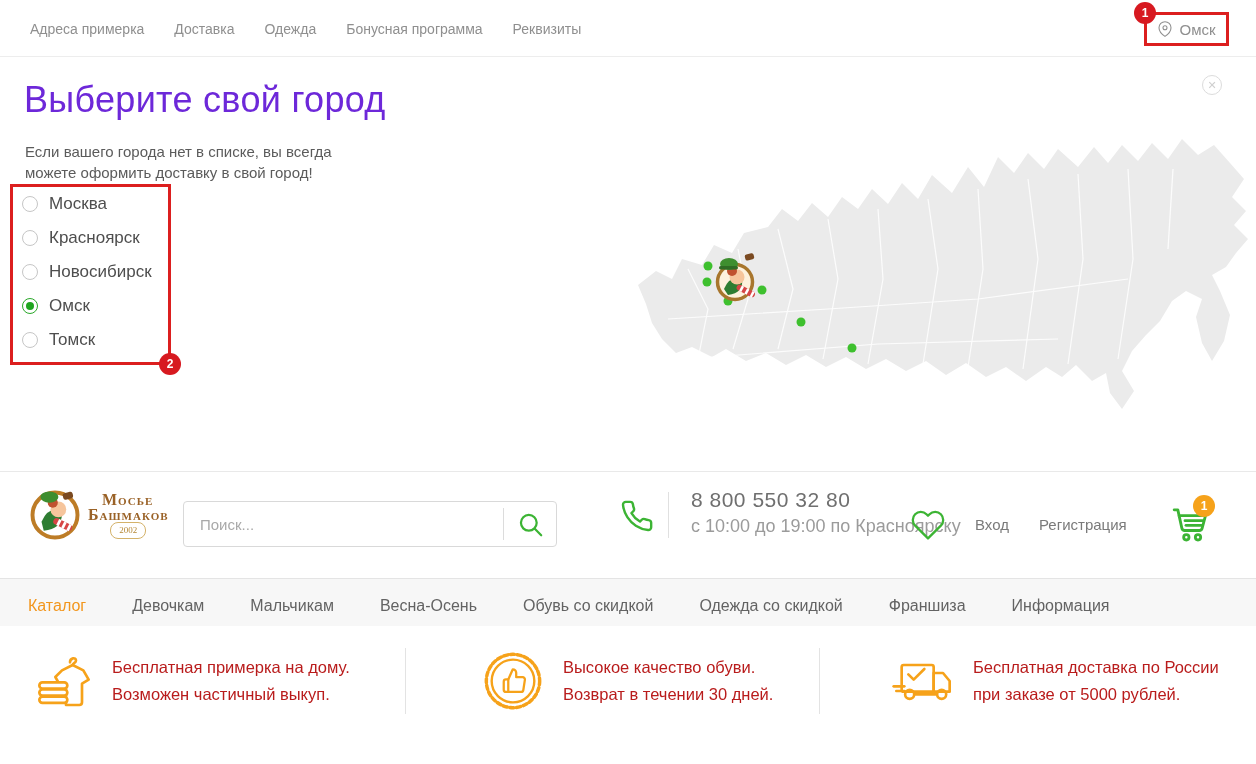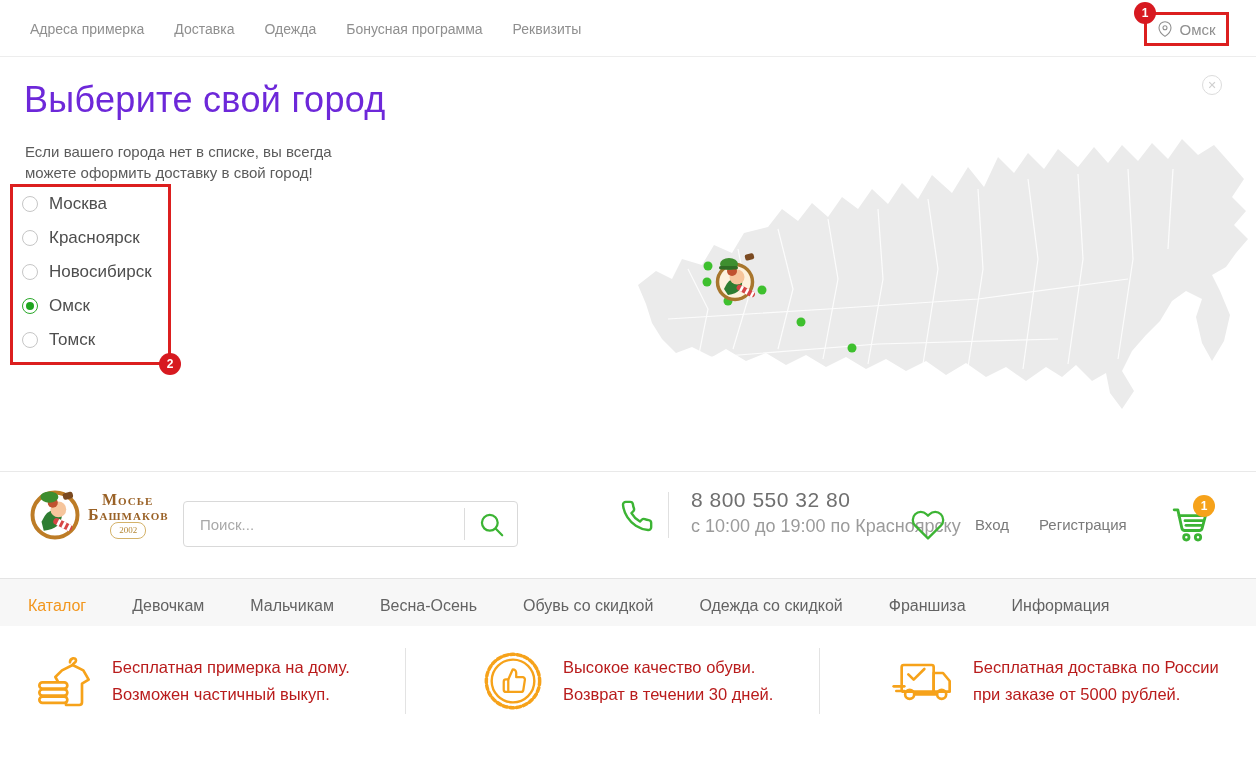--- a/index.html
+++ b/index.html
@@ -32,21 +32,21 @@
   .map-wrap { position:absolute; left:628px; top:52px; width:628px; height:345px; }
 
   
   .header { position:absolute; left:0; top:471px; width:1256px; height:107px; background:#fff; border-top:1px solid #e9e9e9; }
   .logo { position:absolute; left:28px; top:16px; display:flex; align-items:center; gap:6px; cursor:pointer; width:145px; }
   .logo-text { display:flex; flex-direction:column; line-height:15px; font-family:"Liberation Serif","DejaVu Serif",serif; color:#9a6227; }
   .logo-w1 { font-size:16px; font-weight:bold; font-variant:small-caps; letter-spacing:1px; margin-left:14px; }
   .logo-w2 { font-size:16px; font-weight:bold; font-variant:small-caps; letter-spacing:1px; }
   .logo-year { font-size:9px; color:#b68937; border:1px solid #d4b26a; border-radius:8px; padding:0 8px; align-self:center; }
 
-  .search-box { position:absolute; left:183px; top:29px; width:335px; height:46px; border:1px solid #d9d9d9; border-radius:4px; background:#fff; }
+  .search-box { position:absolute; left:183px; top:29px; width:374px; height:46px; border:1px solid #d9d9d9; border-radius:4px; background:#fff; }
   .search-input { position:absolute; left:0; top:0; width:505px-183px; width:312px; height:44px; border:none; outline:none; padding-left:16px; font-size:15px; color:#444; font-family:inherit; background:transparent; }
   .search-input::placeholder { color:#a9a9a9; }
   .search-sep { position:absolute; right:52px; top:6px; width:1px; height:32px; background:#dcdcdc; }
   .search-btn { position:absolute; right:0; top:0; width:52px; height:44px; border:none; background:transparent; display:flex; align-items:center; justify-content:center; cursor:pointer; }
 
   .phone-block { position:absolute; left:620px; top:14px; display:flex; align-items:center; }
   .phone-icon-box { width:36px; height:36px; margin-top:10px; }
   .phone-sep { width:1px; height:46px; background:#e0e0e0; margin:6px 0 0 12px; }
   .phone-texts { margin-left:22px; }
   .phone-number { font-size:21px; color:#6f6f6f; letter-spacing:.5px; }

